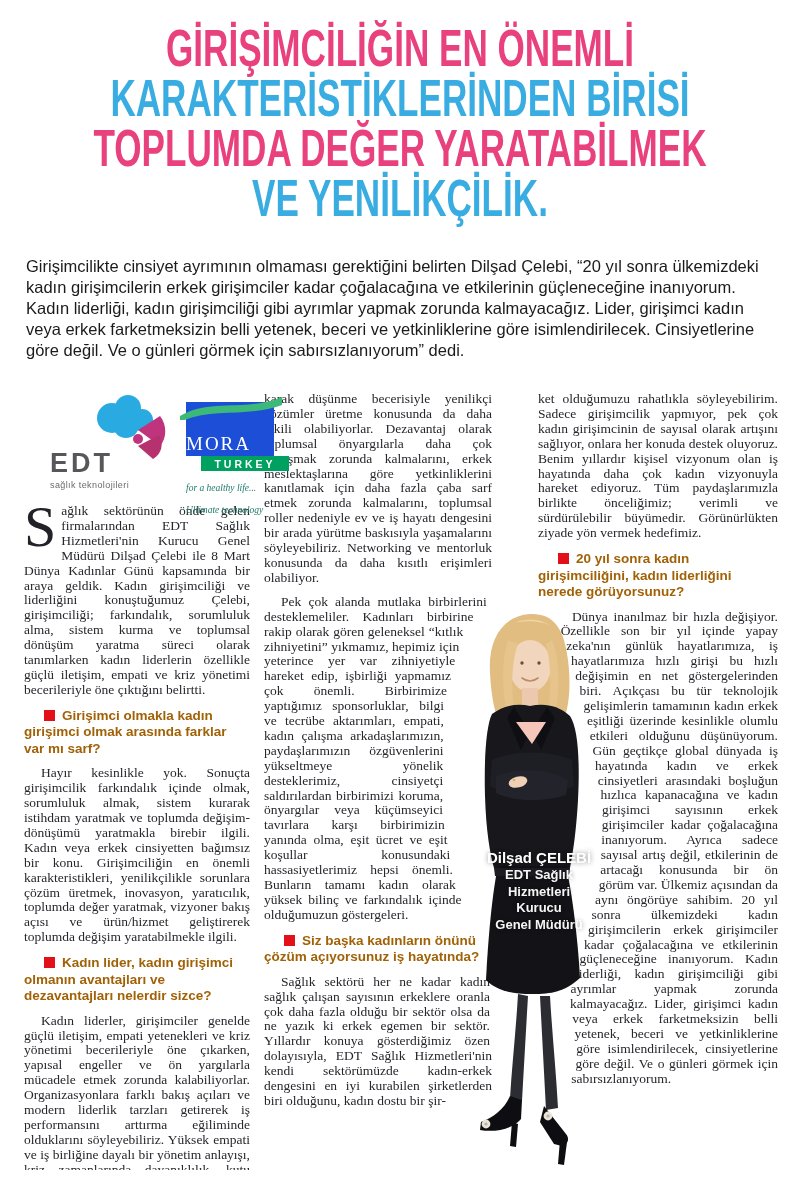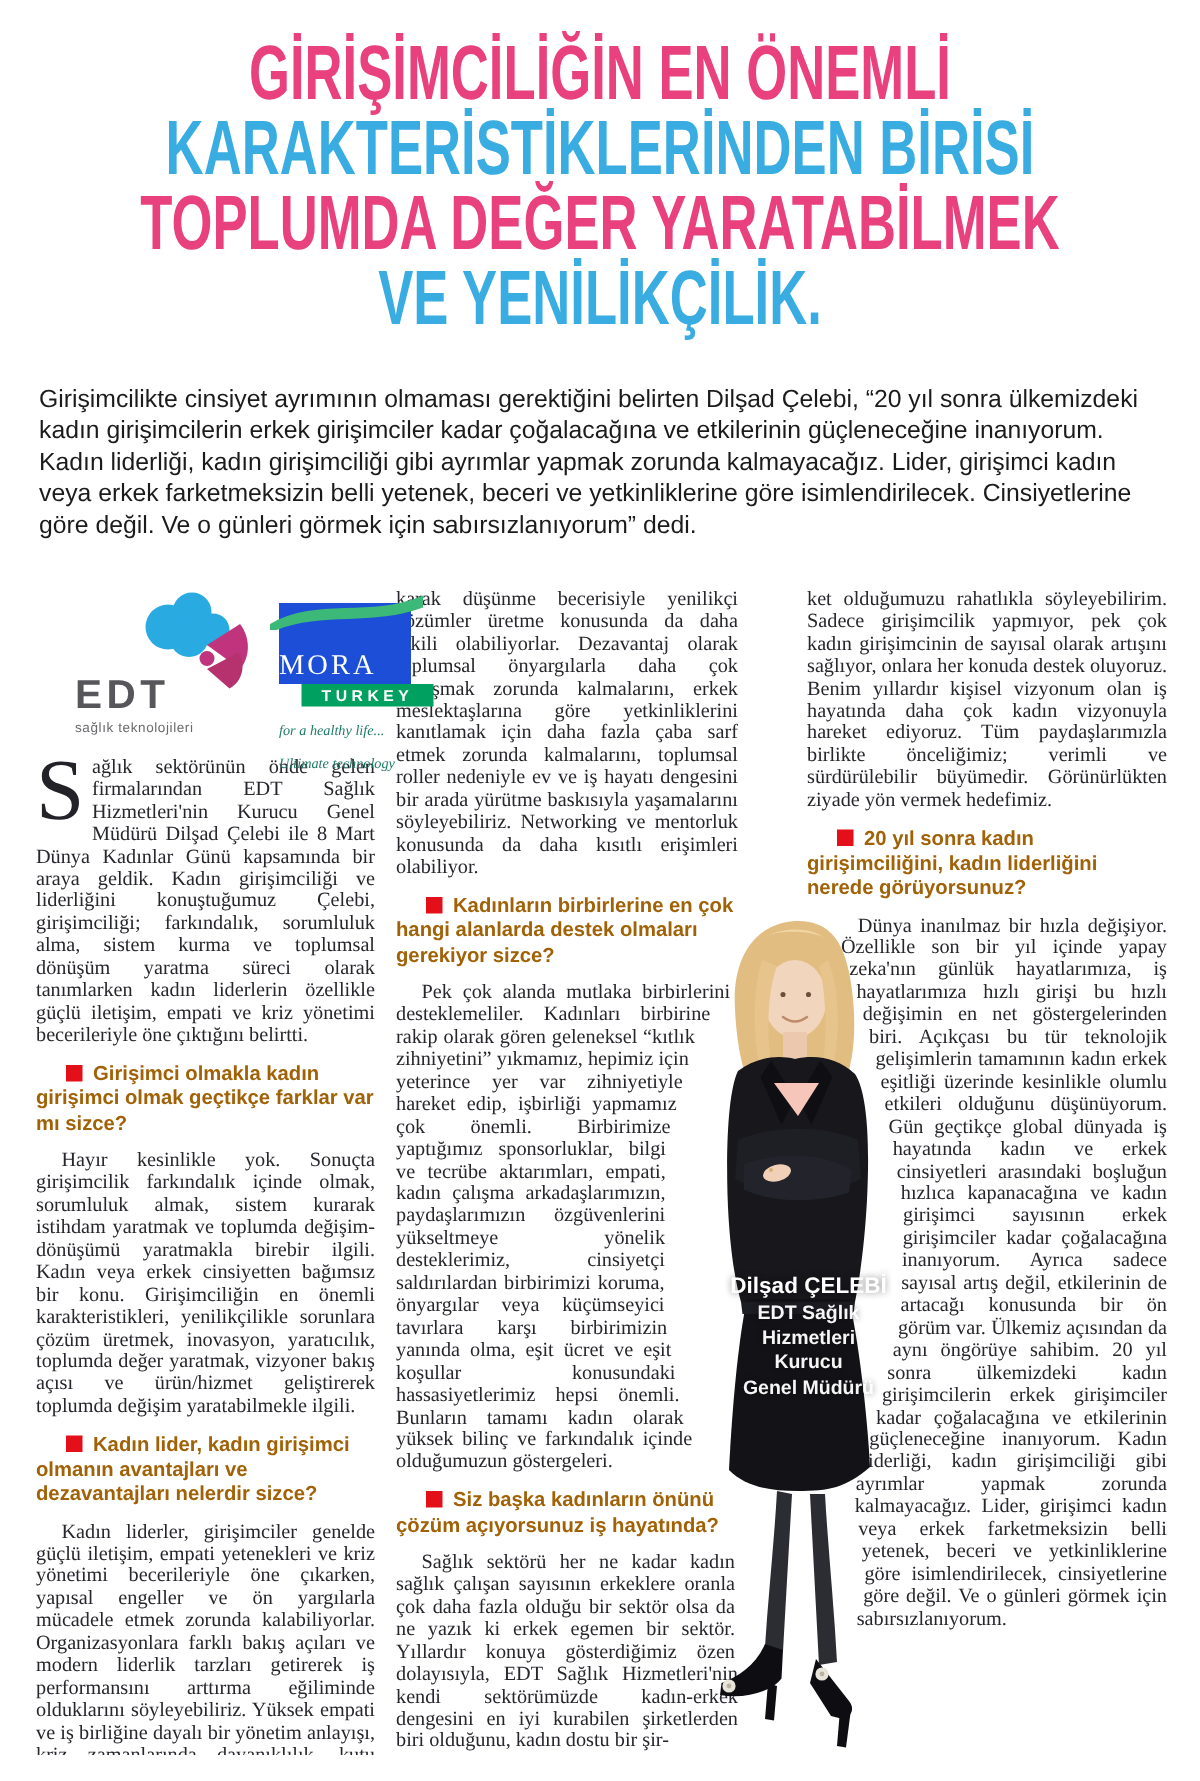--- a/index.html
+++ b/index.html
@@ -142,31 +142,30 @@
             <path d="M2,22 C32,4 70,18 104,3 L104,11 C70,24 32,13 2,28 Z" fill="#3cb878"></path>
           </svg>
           <div class="mora-country">TURKEY</div>
           <div class="mora-tag mora-tag1">Ultimate technology</div>
           <div class="mora-tag mora-tag2">for a healthy life...</div>
         </div>
       </div>
 
       <p class="body no-indent"><span class="dropcap">S</span><span>ağlık sektörünün önde gelen firmalarından EDT Sağlık Hizmetleri'nin Kurucu Genel Müdürü Dilşad Çelebi ile 8 Mart Dünya Kadınlar Günü kapsamında bir araya geldik. Kadın girişimciliği ve liderliğini konuştuğumuz Çelebi, girişimciliği; farkındalık, sorumluluk alma, sistem kurma ve toplumsal dönüşüm yaratma süreci olarak tanımlarken kadın liderlerin özellikle güçlü iletişim, empati ve kriz yönetimi becerileriyle öne çıktığını belirtti.</span></p>
 
-      <h3 class="question"><span class="bullet"></span><span>Girişimci olmakla kadın girişimci olmak geçtikçe farklar var mı sizce?</span></h3>
+      <h3 class="question"><span class="bullet"></span><span>Girişimci olmakla kadın girişimci olmak arasında farklar var mı sarf?</span></h3>
       <p class="body">Hayır kesinlikle yok. Sonuçta girişimcilik farkındalık içinde olmak, sorumluluk almak, sistem kurarak istihdam yaratmak ve toplumda değişim-dönüşümü yaratmakla birebir ilgili. Kadın veya erkek cinsiyetten bağımsız bir konu. Girişimciliğin en önemli karakteristikleri, yenilikçilikle sorunlara çözüm üretmek, inovasyon, yaratıcılık, toplumda değer yaratmak, vizyoner bakış açısı ve ürün/hizmet geliştirerek toplumda değişim yaratabilmekle ilgili.</p>
 
       <h3 class="question"><span class="bullet"></span><span>Kadın lider, kadın girişimci olmanın avantajları ve dezavantajları nelerdir sizce?</span></h3>
       <p class="body">Kadın liderler, girişimciler genelde güçlü iletişim, empati yetenekleri ve kriz yönetimi becerileriyle öne çıkarken, yapısal engeller ve ön yargılarla mücadele etmek zorunda kalabiliyorlar. Organizasyonlara farklı bakış açıları ve modern liderlik tarzları getirerek iş performansını arttırma eğiliminde olduklarını söyleyebiliriz. Yüksek empati ve iş birliğine dayalı bir yönetim anlayışı, kriz zamanlarında dayanıklılık, kutu dışına çı-</p>
     </div>
 
     <div class="col col2">
       <p class="body no-indent">karak düşünme becerisiyle yenilikçi çözümler üretme konusunda da daha etkili olabiliyorlar. Dezavantaj olarak toplumsal önyargılarla daha çok savaşmak zorunda kalmalarını, erkek meslektaşlarına göre yetkinliklerini kanıtlamak için daha fazla çaba sarf etmek zorunda kalmalarını, toplumsal roller nedeniyle ev ve iş hayatı dengesini bir arada yürütme baskısıyla yaşamalarını söyleyebiliriz. Networking ve mentorluk konusunda da daha kısıtlı erişimleri olabiliyor.</p>
 
-      <h3 class="question"><span class="bullet"></span><span>Kadınların birbirlerine en çok hangi alanlarda destek olmaları gerekiyor sizce?</span></h3>
 
       <div class="spacer-right" aria-hidden="true"></div>
       <p class="body">Pek çok alanda mutlaka birbirlerini desteklemeliler. Kadınları birbirine rakip olarak gören geleneksel “kıtlık zihniyetini” yıkmamız, hepimiz için yeterince yer var zihniyetiyle hareket edip, işbirliği yapmamız çok önemli. Birbirimize yaptığımız sponsorluklar, bilgi ve tecrübe aktarımları, empati, kadın çalışma arkadaşlarımızın, paydaşlarımızın özgüvenlerini yükseltmeye yönelik desteklerimiz, cinsiyetçi saldırılardan birbirimizi koruma, önyargılar veya küçümseyici tavırlara karşı birbirimizin yanında olma, eşit ücret ve eşit koşullar konusundaki hassasiyetlerimiz hepsi önemli. Bunların tamamı kadın olarak yüksek bilinç ve farkındalık içinde olduğumuzun göstergeleri.</p>
 
       <h3 class="question"><span class="bullet"></span><span>Siz başka kadınların önünü çözüm açıyorsunuz iş hayatında?</span></h3>
       <p class="body">Sağlık sektörü her ne kadar kadın sağlık çalışan sayısının erkeklere oranla çok daha fazla olduğu bir sektör olsa da ne yazık ki erkek egemen bir sektör. Yıllardır konuya gösterdiğimiz özen dolayısıyla, EDT Sağlık Hizmetleri'nin kendi sektörümüzde kadın-erkek dengesini en iyi kurabilen şirketlerden biri olduğunu, kadın dostu bir şir-</p>
     </div>
 
     <div class="col col3">
       <p class="body no-indent">ket olduğumuzu rahatlıkla söyleyebilirim. Sadece girişimcilik yapmıyor, pek çok kadın girişimcinin de sayısal olarak artışını sağlıyor, onlara her konuda destek oluyoruz. Benim yıllardır kişisel vizyonum olan iş hayatında daha çok kadın vizyonuyla hareket ediyoruz. Tüm paydaşlarımızla birlikte önceliğimiz; verimli ve sürdürülebilir büyümedir. Görünürlükten ziyade yön vermek hedefimiz.</p>

